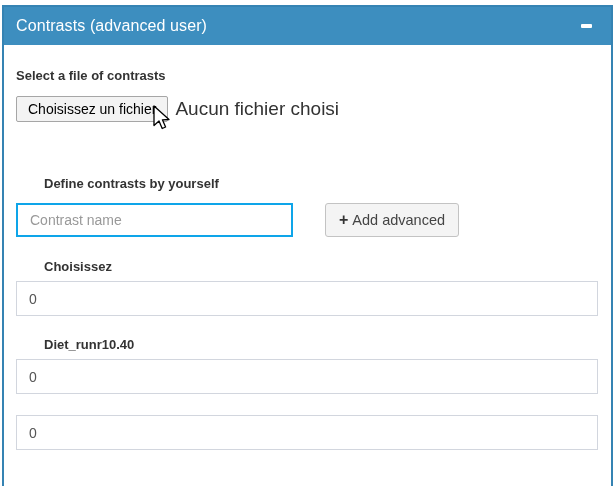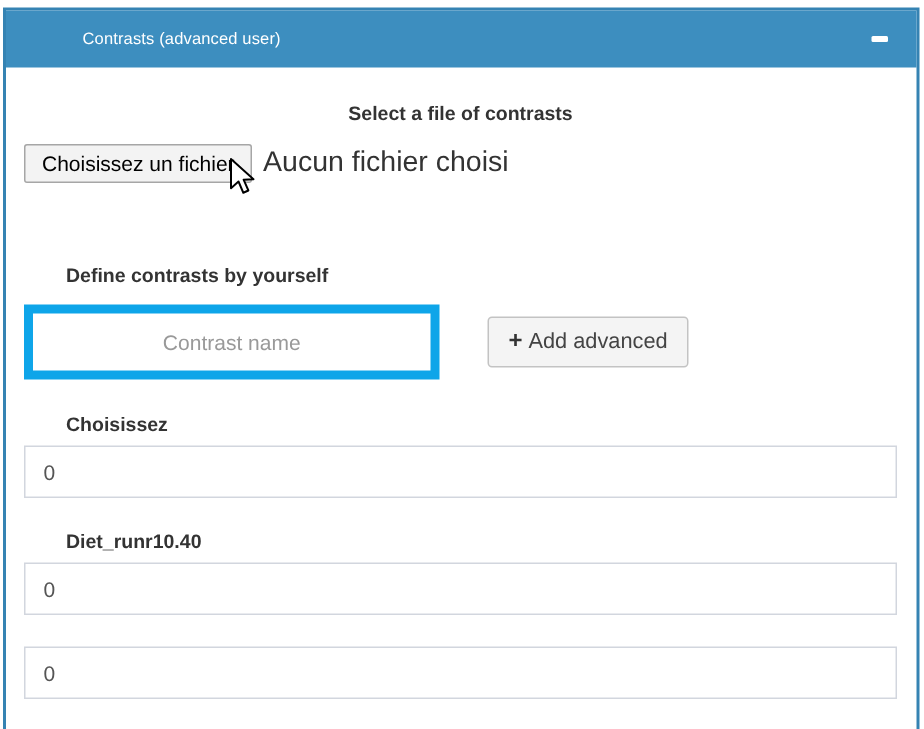--- a/index.html
+++ b/index.html
@@ -20,24 +20,23 @@
   }
   .panel-header {
     background: #3d8ebf;
     height: 38px;
     display: flex;
     align-items: center;
     padding: 0 14px 0 12px;
   }
   .panel-title {
     color: #ffffff;
-    font-size: 11px;
+    font-size: 16px;
     font-weight: 400;
     letter-spacing: 0.1px;
-    margin-left: 39px;
   }
   .collapse-btn {
     margin-left: auto;
     width: 22px; height: 22px;
     background: transparent;
     border: none;
     display: flex;
     align-items: center;
     justify-content: center;
     cursor: pointer;
@@ -54,21 +53,21 @@
   .ctl-label {
     display: block;
     font-weight: bold;
     font-size: 13px;
     line-height: 15px;
     color: #333;
     margin-left: 28px;
   }
 
   
-  .file-label { margin: 13px 0 13px; text-align: center; }
+  .file-label { margin: 13px 0 13px; }
   .file-row {
     display: flex;
     align-items: center;
     height: 26px;
     margin-bottom: 54px;
   }
   .file-btn {
     height: 26px;
     padding: 2px 11px 3px;
     font-family: "Liberation Sans", sans-serif;
@@ -87,29 +86,28 @@
 
   
   .define-label { margin-bottom: 12px; }
   .define-row {
     display: flex;
     align-items: center;
     margin-bottom: 22px;
   }
   .text-input {
     width: 277px;
-    height: 50px;
-    border: 6px solid #0ea5e9;
+    height: 34px;
+    border: 2px solid #0ea5e9;
     border-radius: 0;
     padding: 6px 12px;
     font-family: "Liberation Sans", sans-serif;
     font-size: 14px;
     color: #555;
     outline: none;
-    text-align: center;
   }
   .text-input::placeholder { color: #999; opacity: 1; }
   .add-btn {
     margin-left: 32px;
     height: 34px;
     padding: 6px 13px;
     background: #f4f4f4;
     border: 1px solid #c3c3c3;
     border-radius: 3px;
     font-family: "Liberation Sans", sans-serif;

